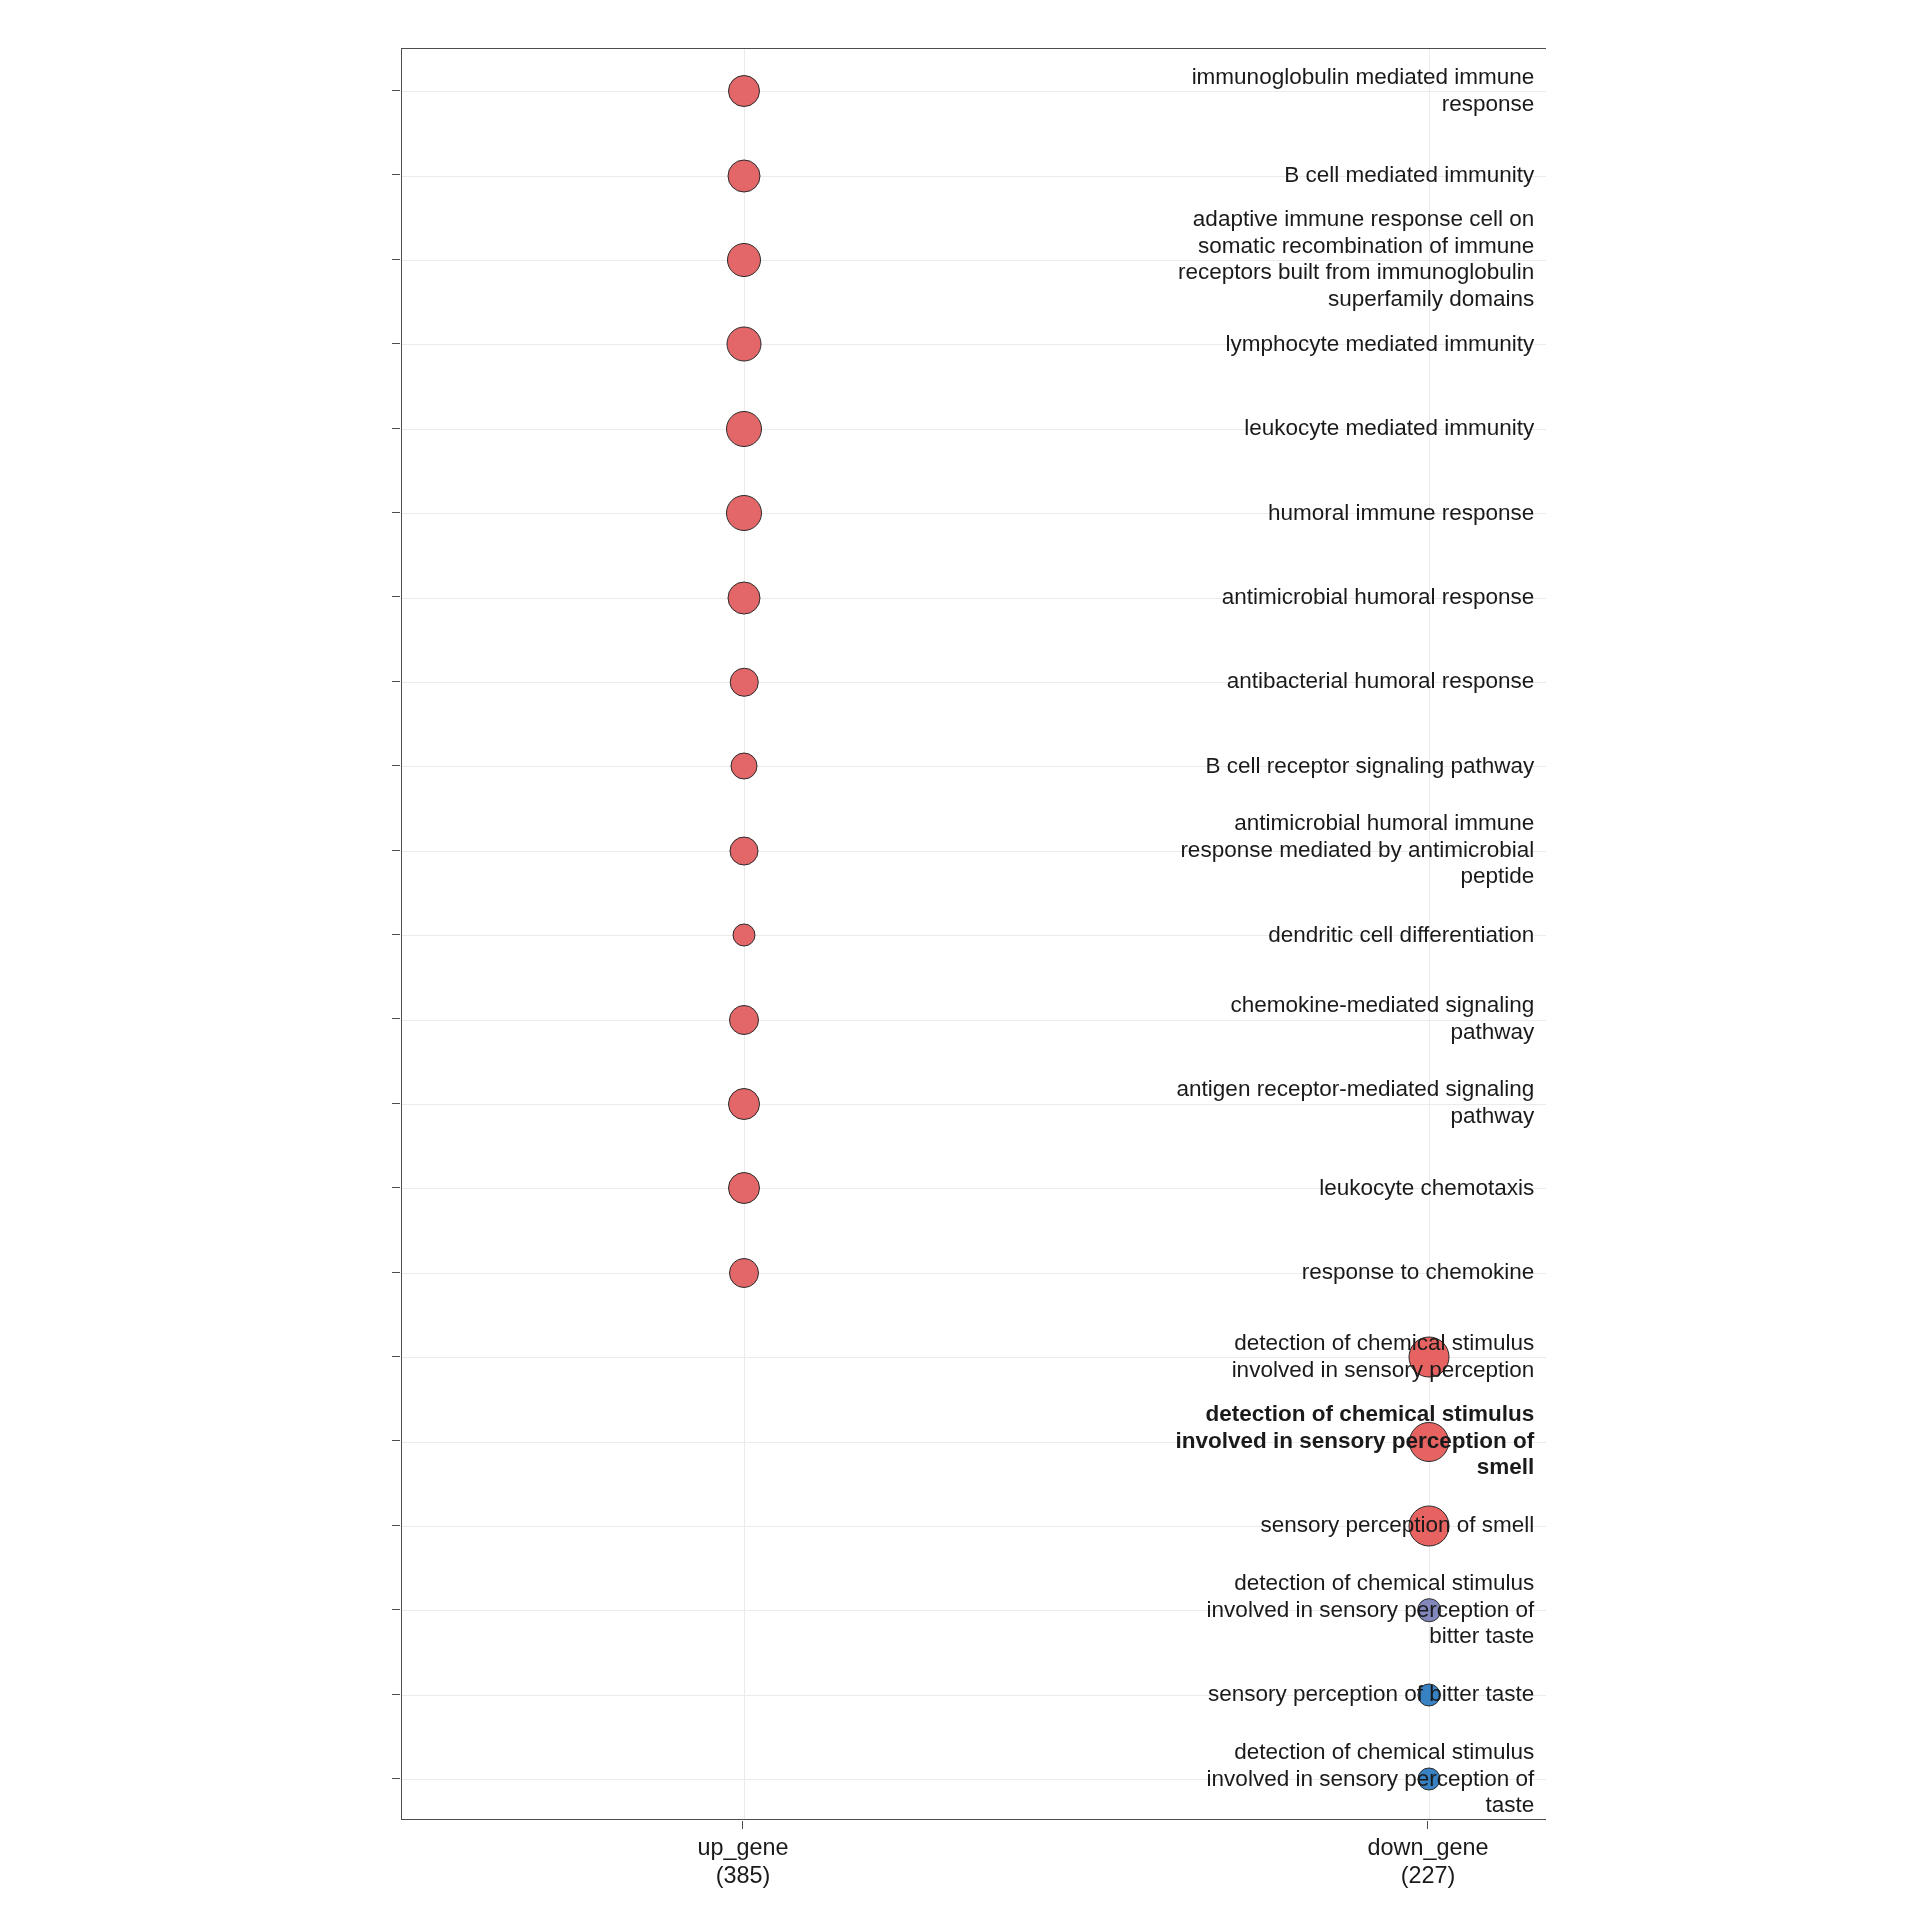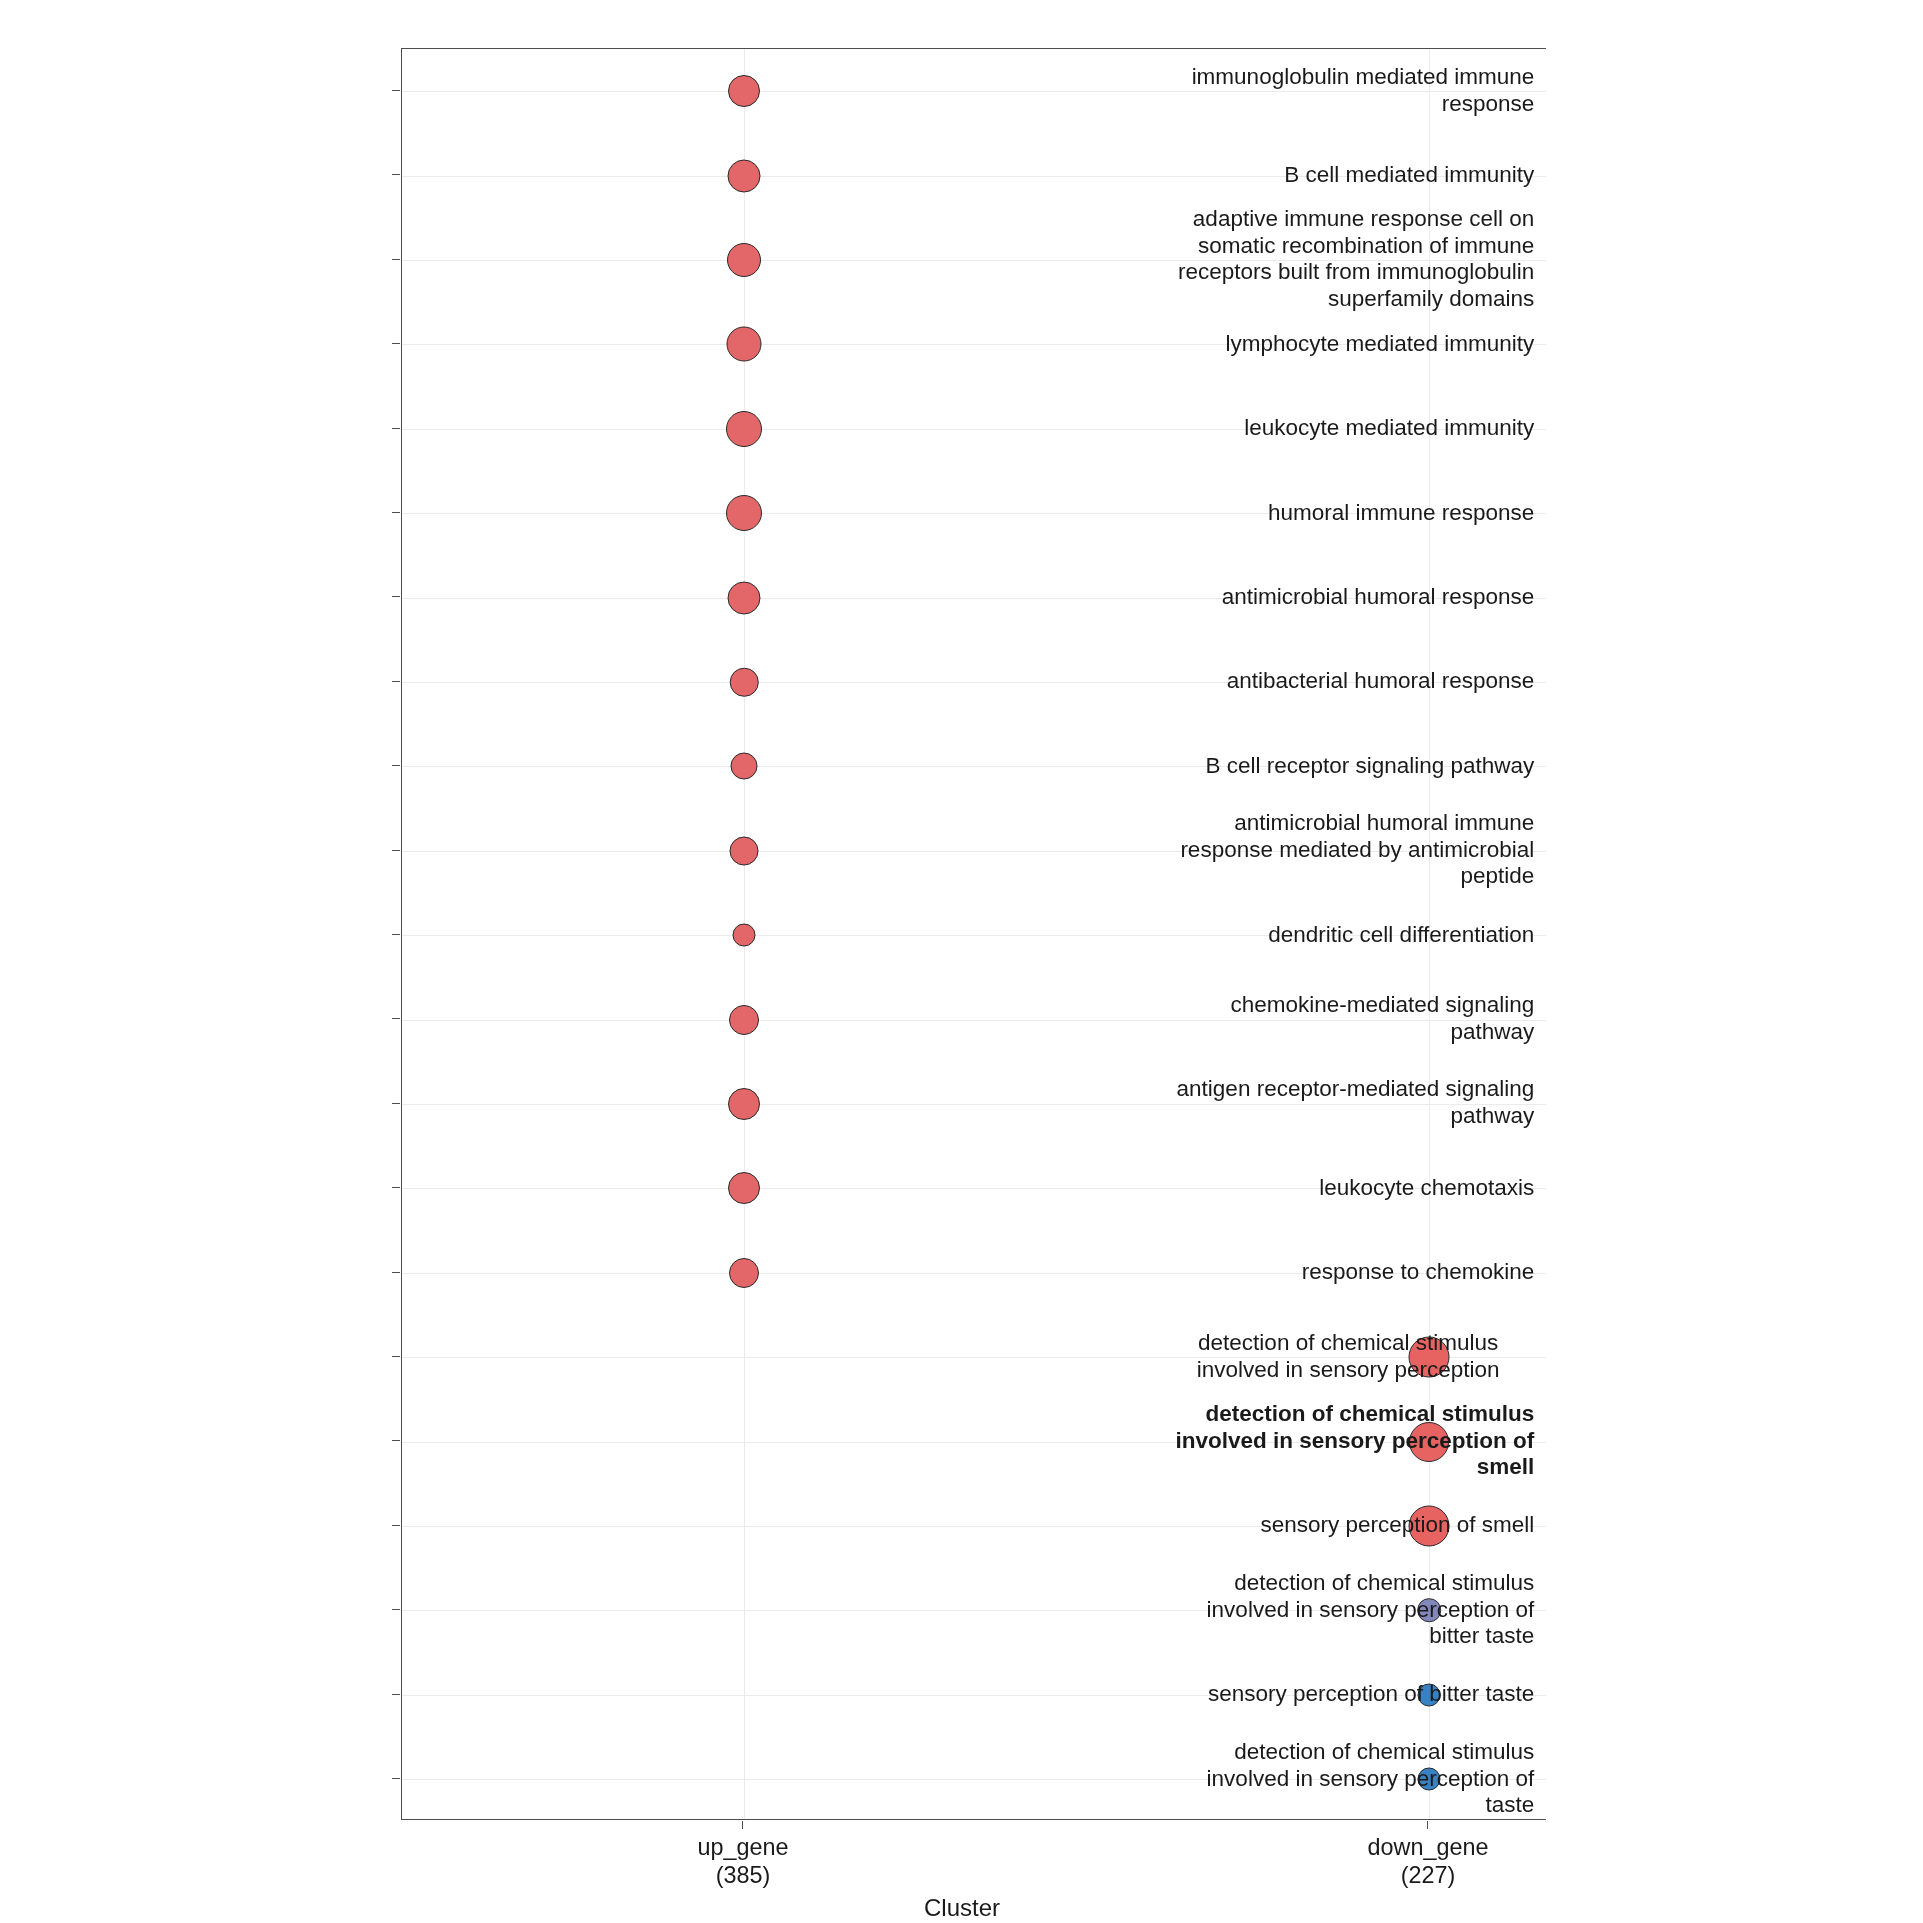--- a/index.html
+++ b/index.html
@@ -225,21 +225,21 @@
       <div class="ylabel" style="top: 935px;">dendritic cell differentiation</div>
       <div class="ytick" style="top: 934px;"></div>
       <div class="ylabel" style="top: 1019px;">chemokine-mediated signaling pathway</div>
       <div class="ytick" style="top: 1018px;"></div>
       <div class="ylabel" style="top: 1103px;">antigen receptor-mediated signaling pathway</div>
       <div class="ytick" style="top: 1103px;"></div>
       <div class="ylabel" style="top: 1188px;">leukocyte chemotaxis</div>
       <div class="ytick" style="top: 1187px;"></div>
       <div class="ylabel" style="top: 1272px;">response to chemokine</div>
       <div class="ytick" style="top: 1272px;"></div>
-      <div class="ylabel" style="top: 1357px; text-align: center;">detection of chemical stimulus involved in sensory perception</div>
+      <div class="ylabel" style="top: 1357px;">detection of chemical stimulus involved in sensory perception</div>
       <div class="ytick" style="top: 1356px;"></div>
       <div class="ylabel" style="top: 1441px; font-weight: bold;">detection of chemical stimulus involved in sensory perception of smell</div>
       <div class="ytick" style="top: 1440px;"></div>
       <div class="ylabel" style="top: 1525px;">sensory perception of smell</div>
       <div class="ytick" style="top: 1525px;"></div>
       <div class="ylabel" style="top: 1610px;">detection of chemical stimulus involved in sensory perception of bitter taste</div>
       <div class="ytick" style="top: 1609px;"></div>
       <div class="ylabel" style="top: 1694px;">sensory perception of bitter taste</div>
       <div class="ytick" style="top: 1694px;"></div>
       <div class="ylabel" style="top: 1779px;">detection of chemical stimulus involved in sensory perception of taste</div>
@@ -247,21 +247,20 @@
     </div>
   <div id="xaxis">
       <div class="xtickmark" style="left: 742px;"></div>
       <div class="xlabel" style="left: 743px;">up_gene
 (385)</div>
       <div class="xtickmark" style="left: 1427px;"></div>
       <div class="xlabel" style="left: 1428px;">down_gene
 (227)</div>
     </div>
 
-  <div id="xaxis-title">Cluster</div>
 
   <div id="legend-padjust-title">p.adjust</div>
   <div id="colorbar"></div>
   <div id="colorbar-ticks">
       <div class="cbtick" style="top: 753px;"></div>
       <div class="cblabel" style="top: 753px;">0.002</div>
       <div class="cbtick" style="top: 826px;"></div>
       <div class="cblabel" style="top: 802px;">0.004</div>
       <div class="cbtick" style="top: 898px;"></div>
       <div class="cblabel" style="top: 898px;">0.006</div>

